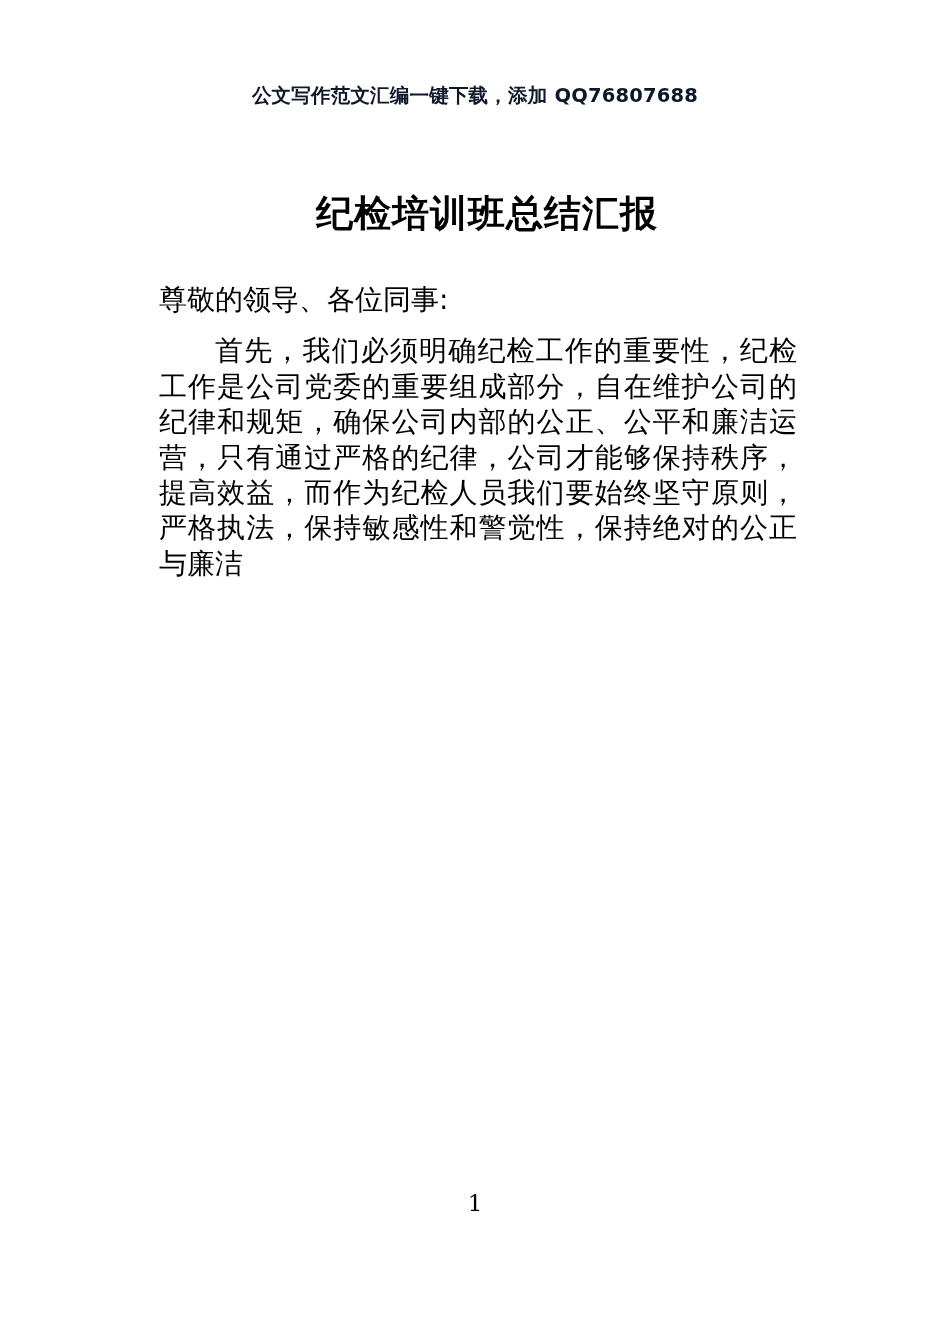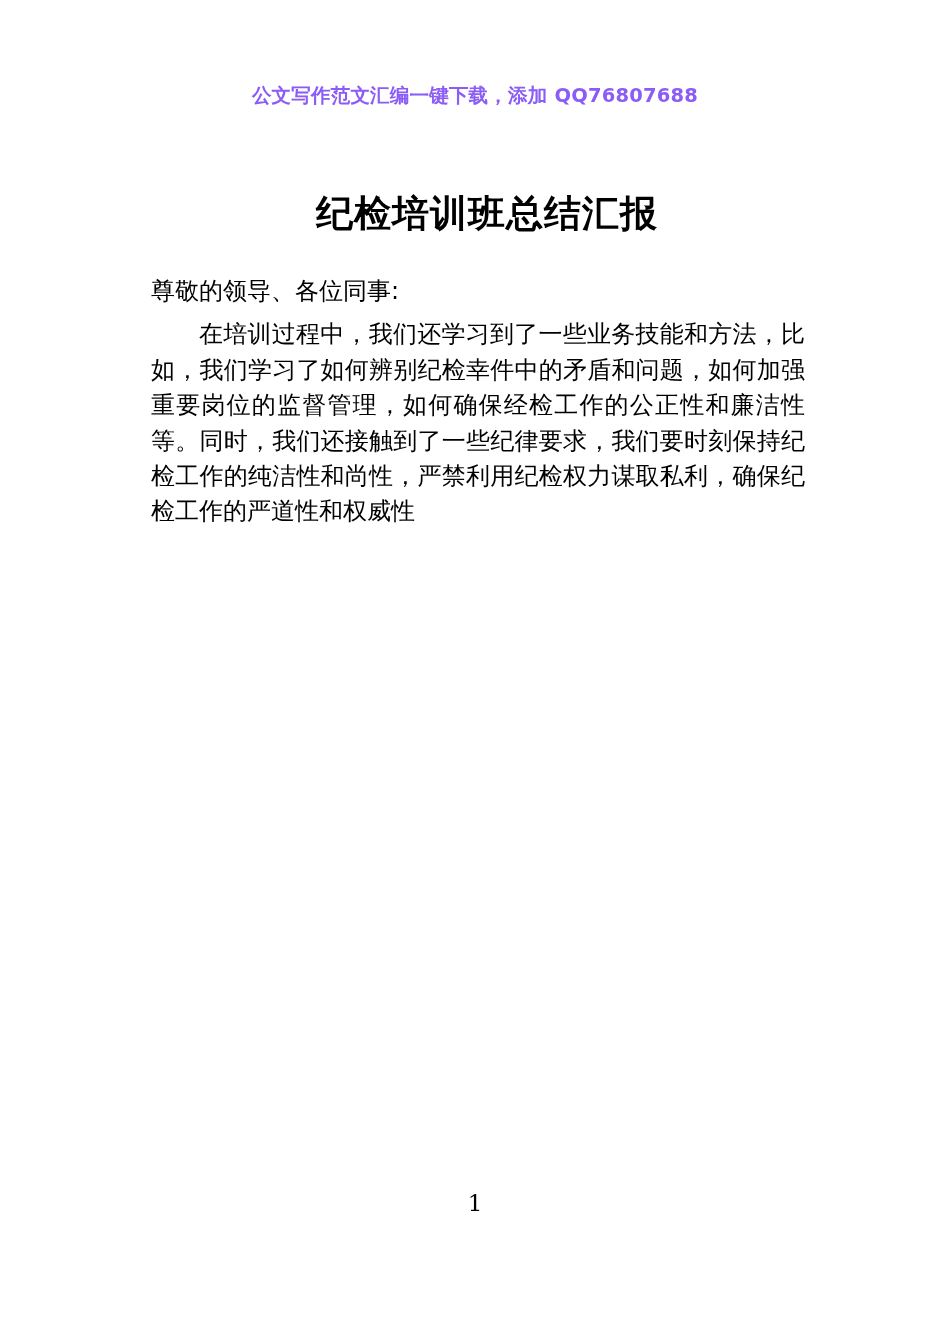--- a/index.html
+++ b/index.html
@@ -52,22 +52,22 @@
   }
 
   
   .body-block {
     position: absolute;
     top: 266px;
     left: 143px;
     width: 670px;
   }
   .para {
-    margin: 8px;
-    font-size: 24px;
+    margin: 16px;
+    font-size: 28px;
     line-height: 35.4px;
     text-align: justify;
     text-justify: inter-ideograph;
     letter-spacing: 0;
     word-break: break-all;
   }
   .para.indent {
     text-indent: 2em;
   }
   .para.salutation {
@@ -84,24 +84,24 @@
     font-size: 23px;
     font-family: "DejaVu Serif", "Liberation Serif", serif;
     line-height: 1.2;
   }
 </style>
 </head>
 <body>
 
 <div class="page">
 
-  <div class="promo-header" style="color: #8b5cf6;">公文写作范文汇编一键下载，添加 QQ76807688</div>
+  <div class="promo-header" style="color: #0f172a;">公文写作范文汇编一键下载，添加 QQ76807688</div>
 
   <h1 class="doc-title">纪检培训班总结汇报</h1>
 
   <div class="body-block">
     <p class="para salutation">尊敬的领导、各位同事:</p>
-    <p class="para indent">在培训过程中，我们还学习到了一些业务技能和方法，比如，我们学习了如何辨别纪检幸件中的矛盾和问题，如何加强重要岗位的监督管理，如何确保经检工作的公正性和廉洁性等。同时，我们还接触到了一些纪律要求，我们要时刻保持纪检工作的纯洁性和尚性，严禁利用纪检权力谋取私利，确保纪检工作的严道性和权威性</p>
+    <p class="para indent">首先，我们必须明确纪检工作的重要性，纪检工作是公司党委的重要组成部分，自在维护公司的纪律和规矩，确保公司内部的公正、公平和廉洁运营，只有通过严格的纪律，公司才能够保持秩序，提高效益，而作为纪检人员我们要始终坚守原则，严格执法，保持敏感性和警觉性，保持绝对的公正与廉洁</p>
   </div>
 
   <div class="page-number">1</div>
 
 </div>
 
 </body></html>

